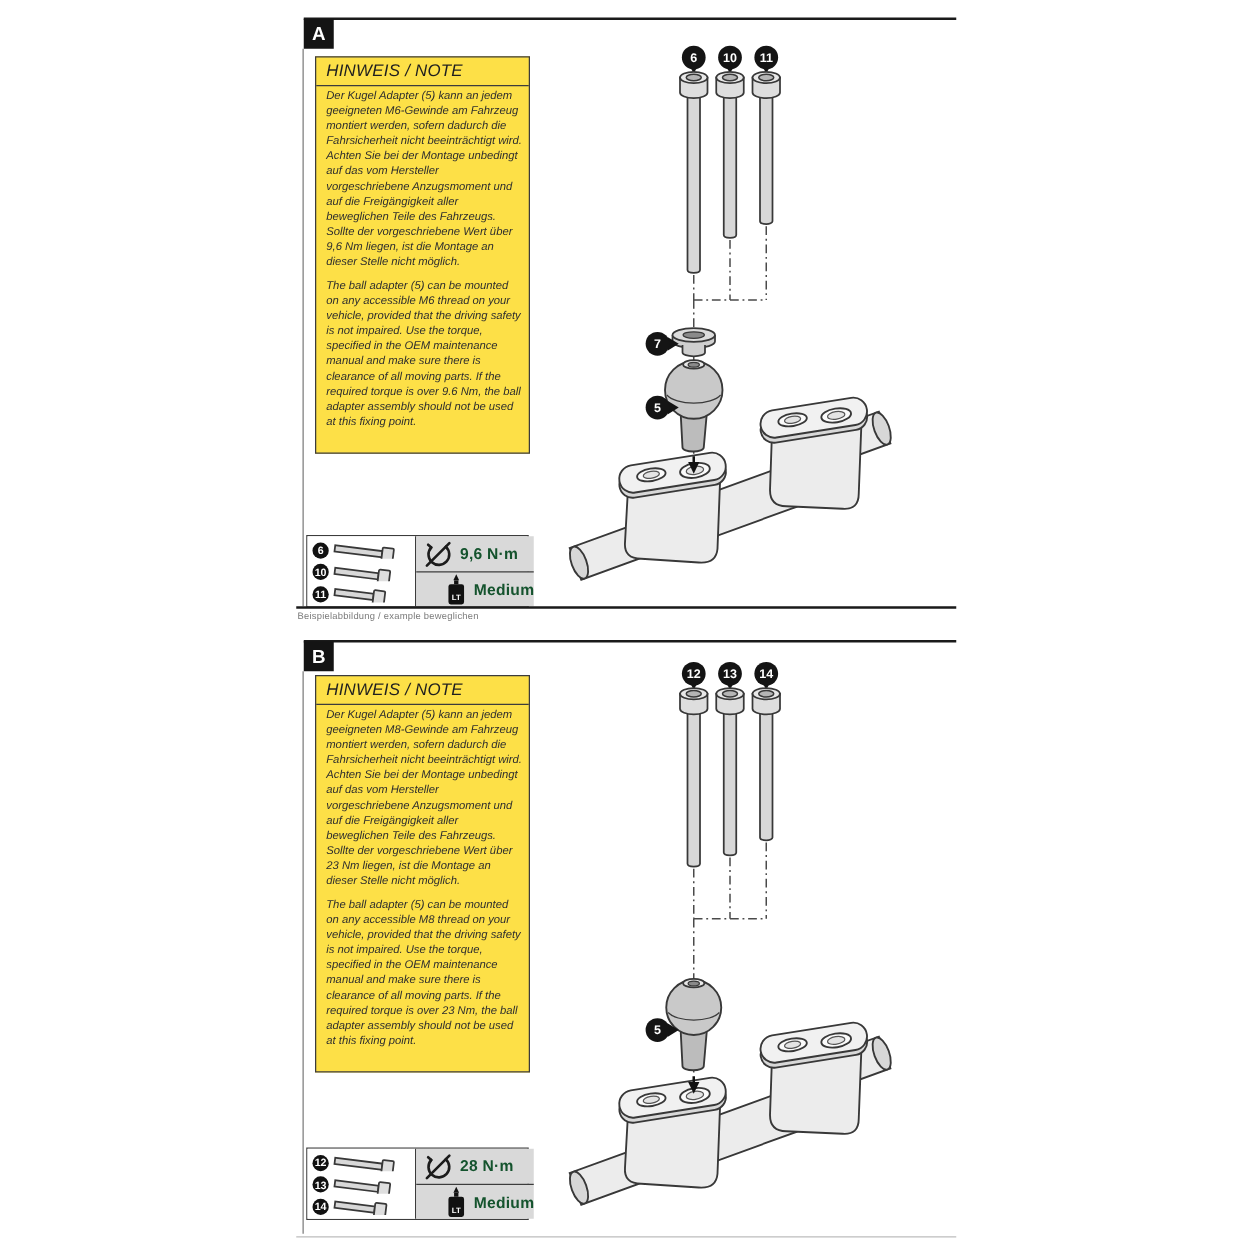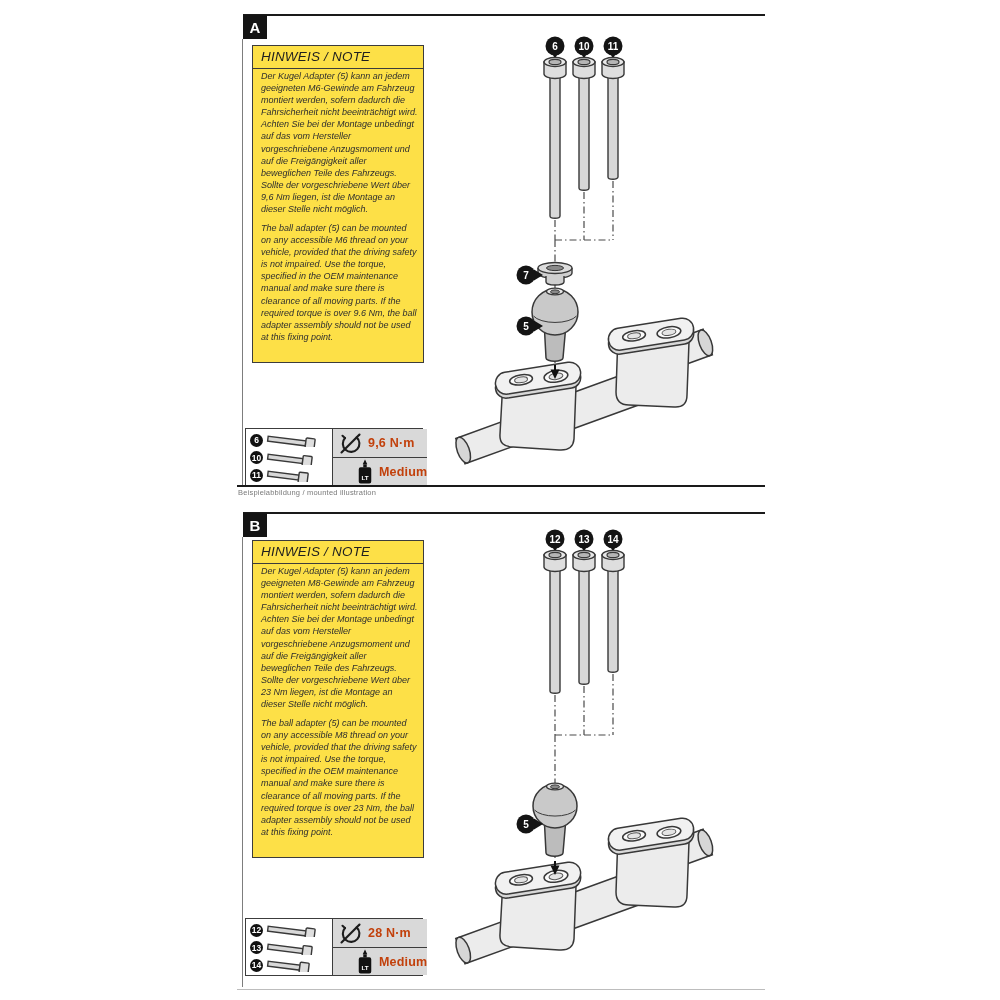--- a/index.html
+++ b/index.html
@@ -19,21 +19,21 @@
   .caption{font-size:7.5px;color:#7a7a7a;letter-spacing:.2px;}
   .spec-box{border:1.3px solid #3c3c3c;display:grid;grid-template-columns:87px 1fr;background:#fff;}
   .spec-left{border-right:1.3px solid #3c3c3c;padding:3px 2px 2px 4px;display:flex;
              flex-direction:column;justify-content:space-between;background:#fff;}
   .spec-row{display:flex;align-items:center;gap:3px;height:16px;}
   .spec-badge{width:13px;height:13px;border-radius:50%;background:#111;color:#fff;flex:0 0 13px;
               font-size:8.5px;font-weight:bold;display:flex;align-items:center;justify-content:center;}
   .spec-right{display:grid;grid-template-rows:1fr 1fr;}
   .spec-cell{background:#d9d9d9;display:flex;align-items:center;gap:6px;padding-left:5px;}
   .spec-cell + .spec-cell{border-top:1.3px solid #3c3c3c;padding-left:24px;}
-  .spec-val{font-weight:bold;font-size:12.5px;color:#c2410c;letter-spacing:.2px;}
+  .spec-val{font-weight:bold;font-size:12.5px;color:#14532d;letter-spacing:.2px;}
   svg .bar{fill:#ececec;stroke:#383838;stroke-width:1.5;}
   svg .barcap{fill:#d7d7d7;stroke:#383838;stroke-width:1.5;}
   svg .clamp{fill:#ececec;stroke:#383838;stroke-width:1.5;}
   svg .plateside{fill:#d8d8d8;stroke:#383838;stroke-width:1.5;}
   svg .platetop{fill:#f1f1f1;stroke:#383838;stroke-width:1.5;}
   svg .hole{fill:#fbfbfb;stroke:#383838;stroke-width:1.5;}
   svg .holein{fill:#e4e4e4;stroke:#555;stroke-width:1;}
   svg .dashdot{stroke:#4a4a4a;stroke-width:1.2;fill:none;stroke-dasharray:7 3 1.5 3;}
   svg .pin{fill:#141414;}
   svg .pintext{fill:#fff;font-weight:bold;font-size:10px;font-family:"Liberation Sans",sans-serif;
@@ -216,21 +216,21 @@
           <rect class="bottle" x="6.2" y="5.5" width="3.6" height="3.2"></rect>
           <path class="bottle" d="M3.5,8.7 h9 a2,2 0 0 1 2,2 v12.8 a2,2 0 0 1 -2,2 h-9 a2,2 0 0 1 -2,-2 v-12.8 a2,2 0 0 1 2,-2 Z"></path>
           <text class="bottletext" x="8" y="22">LT</text>
         </svg>
         <span class="spec-val">Medium</span>
       </div>
     </div>
   </div>
 
   <div class="abs rule-heavy" style="left:237px;top:485px;width:528px;"></div>
-  <div class="abs caption" style="left:238px;top:488px;">Beispielabbildung / mounted illustration</div>
+  <div class="abs caption" style="left:238px;top:488px;">Beispielabbildung / example beweglichen</div>
 
   <div class="abs rule-heavy" style="left:243px;top:512px;width:522px;"></div>
   <div class="abs panel-badge" style="left:243px;top:513px;">
     <span>B</span>
   </div>
   <div class="abs vrule" style="left:242px;top:537px;height:450px;"></div>
 
   <div class="abs note-box" style="left:252px;top:540px;width:170px;height:316px;">
     <div class="note-title">HINWEIS / NOTE</div>
     <div class="note-par" style="top:24px;">Der Kugel Adapter (5) kann an jedem geeigneten M8-Gewinde am Fahrzeug montiert werden, sofern dadurch die Fahrsicherheit nicht beeinträchtigt wird. Achten Sie bei der Montage unbedingt auf das vom Hersteller vorgeschriebene Anzugsmoment und auf die Freigängigkeit aller beweglichen Teile des Fahrzeugs. Sollte der vorgeschriebene Wert über 23 Nm liegen, ist die Montage an dieser Stelle nicht möglich.</div>

